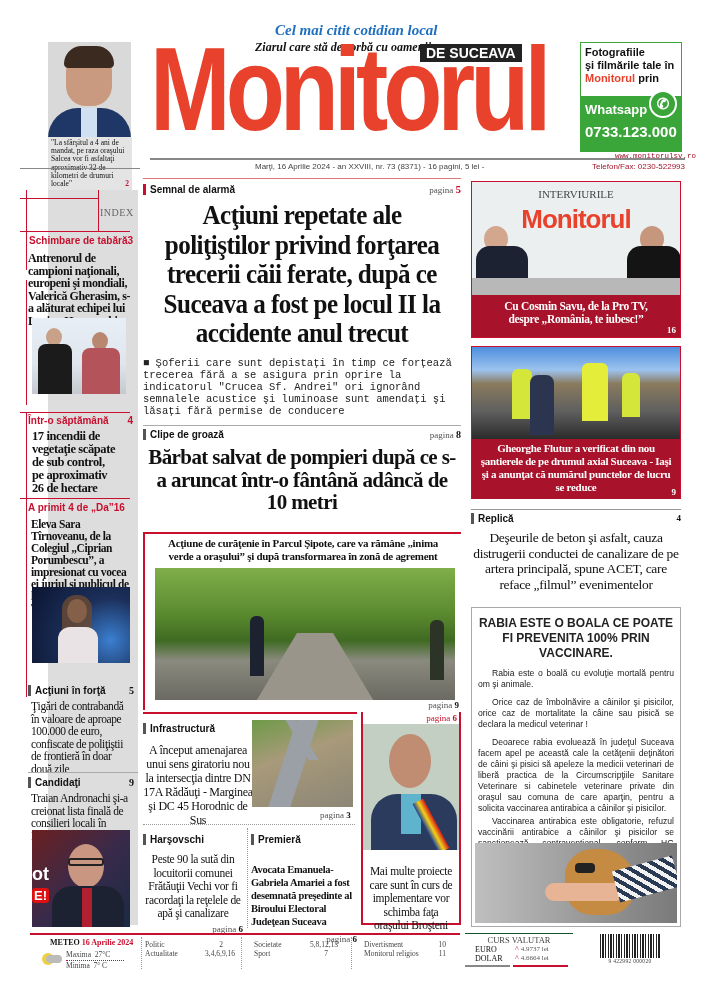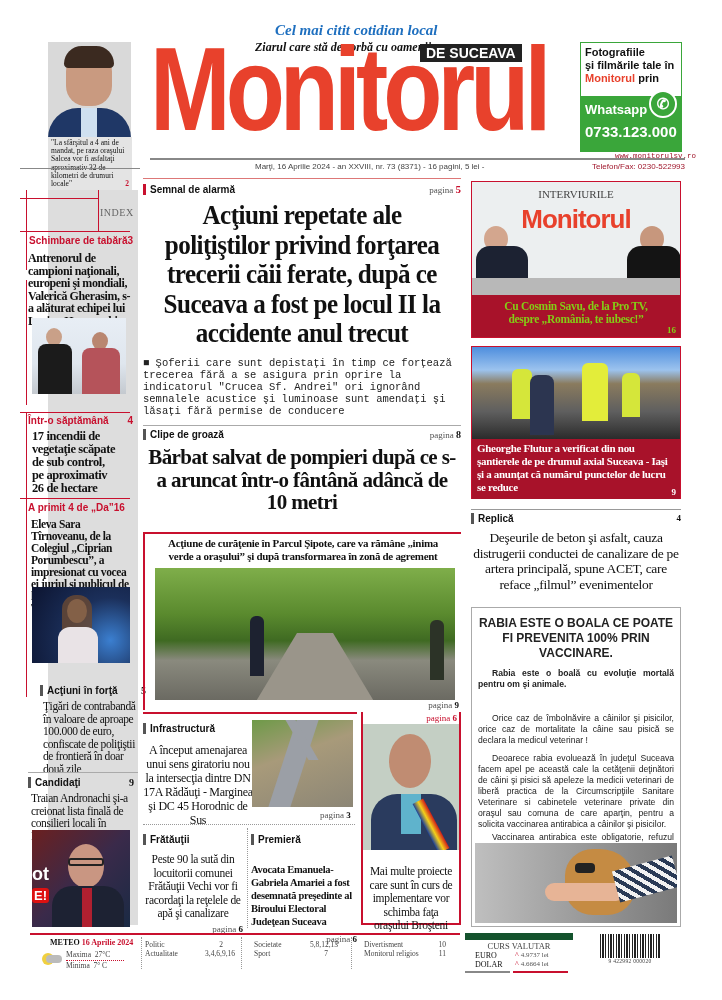--- a/index.html
+++ b/index.html
@@ -108,21 +108,21 @@
       <span>16</span>
     </div>
   <div class="lh" style="margin-top:5px;font-size:11.5px;line-height:12px;padding-left:3px">Eleva Sara Tîrnoveanu, de la Colegiul „Ciprian Porumbescu”, a impresionat cu vocea ei juriul şi publicul de la "Românii au Talent"</div>
 </div>
 <div class="abs photo" style="left:32px;top:587px;width:98px;height:76px;background:radial-gradient(circle at 80% 70%,#3b7fd0 0%,#1b2f5a 45%,#0c1430 100%)">
   <div style="position:absolute;left:35px;top:12px;width:20px;height:24px;border-radius:50%;background:#e1b79c"></div>
   <div style="position:absolute;left:30px;top:8px;width:30px;height:40px;border-radius:14px 14px 4px 4px;background:#6b4a32;z-index:0;opacity:.8"></div>
   <div style="position:absolute;left:26px;top:40px;width:40px;height:40px;border-radius:12px 12px 0 0;background:#e9e3e6"></div>
 </div>
 
-<div class="abs" style="left:40px;top:685px;width:106px">
+<div class="abs" style="left:28px;top:685px;width:106px">
   <div class="kicker" style="display:flex;justify-content:space-between;color:#111">
       <span>Acţiuni în forţă</span>
       <span style="font-family:'Liberation Serif',serif">5</span>
     </div>
   <div class="lh" style="margin-top:4px;font-weight:normal;font-size:11.5px;line-height:12.5px;padding-left:3px">Ţigări de contrabandă în valoare de aproape 100.000 de euro, confiscate de poliţiştii de frontieră în doar două zile</div>
 </div>
 <div class="abs" style="left:28px;top:772px;width:110px;height:1px;background:#aaa"></div>
 <div class="abs" style="left:28px;top:777px;width:106px">
   <div class="kicker" style="display:flex;justify-content:space-between;color:#111">
       <span>Candidaţi</span>
@@ -173,21 +173,21 @@
   <div class="cond" style="text-align:center;font-weight:normal;font-size:12px;line-height:14px;margin-top:7px">A început amenajarea unui sens giratoriu nou la intersecţia dintre DN 17A Rădăuţi - Marginea şi DC 45 Horodnic de Sus</div>
 </div>
 <div class="abs photo" style="left:252px;top:720px;width:101px;height:87px;background:linear-gradient(160deg,#6e9a48 0%,#a89a7a 40%,#8c8676 100%)">
   <div style="position:absolute;left:30px;top:0;width:22px;height:90px;background:#9b9fa6;transform:skewX(-18deg)"></div>
   <div style="position:absolute;left:45px;top:0;width:10px;height:40px;background:#9b9fa6;transform:skewX(30deg)"></div>
 </div>
 <div class="abs pg" style="left:320px;top:810px"><span>pagina</span> <b style="color:#111">3</b></div>
 <div class="abs" style="left:143px;top:824px;width:212px;border-top:1px dotted #999"></div>
 
 <div class="abs" style="left:143px;top:829px;width:100px">
-  <span class="kicker">Frătăuţii</span>
+  <span class="kicker">Harşovschi</span>
   <div class="cond" style="text-align:center;font-weight:normal;font-size:11.5px;line-height:13.5px;margin-top:6px">Peste 90 la sută din locuitorii comunei Frătăuţii Vechi vor fi racordaţi la reţelele de apă şi canalizare</div>
   <div class="pg" style="text-align:right;margin-top:3px"><span>pagina</span> <b style="color:#111">6</b></div>
 </div>
 <div class="abs" style="left:247px;top:828px;height:100px;border-left:1px dotted #999"></div>
 <div class="abs" style="left:251px;top:829px;width:106px">
   <span class="kicker">Premieră</span>
   <div class="cond" style="text-align:left;font-weight:bold;font-size:10.5px;line-height:13px;margin-top:16px">Avocata Emanuela-Gabriela Amariei a fost desemnată preşedinte al Biroului Electoral Judeţean Suceava</div>
   <div class="pg" style="text-align:right;margin-top:6px"><span>pagina</span> <b style="color:#111">6</b></div>
 </div>
 
@@ -205,51 +205,51 @@
 <div class="abs" style="left:471px;top:181px;width:210px;height:157px;border:1px solid #c8102e">
   <div class="photo" style="position:relative;width:208px;height:113px;background:#eceff0">
     <div style="position:absolute;left:0;width:100%;top:6px;text-align:center;font-family:Liberation Serif, serif;font-size:11px;color:#444">INTERVIURILE</div>
     <div style="position:absolute;left:0;width:100%;top:22px;text-align:center;font-family:'Liberation Sans',sans-serif;font-weight:bold;font-size:26px;color:#e8412c;letter-spacing:-1px">Monitorul</div>
     <div style="position:absolute;left:12px;top:44px;width:24px;height:26px;border-radius:50%;background:#d3a68e"></div>
     <div style="position:absolute;left:4px;top:64px;width:52px;height:50px;border-radius:14px 14px 0 0;background:#1c2232"></div>
     <div style="position:absolute;left:168px;top:44px;width:24px;height:26px;border-radius:50%;background:#c7977d"></div>
     <div style="position:absolute;left:155px;top:64px;width:54px;height:50px;border-radius:14px 14px 0 0;background:#141414"></div>
     <div style="position:absolute;left:0;top:96px;width:208px;height:17px;background:#b8b8b8"></div>
   </div>
-  <div style="height:42px;background:#a8122a;color:#84cc16;position:relative">
+  <div style="height:42px;background:#a8122a;color:#ffffff;position:relative">
     <div class="cond" style="text-align:center;font-size:11.5px;line-height:13px;padding:5px 20px 0">Cu Cosmin Savu, de la Pro TV, despre „România, te iubesc!”</div>
     <b style="position:absolute;right:4px;bottom:2px;font-size:9px">16</b>
   </div>
 </div>
 
 <div class="abs" style="left:471px;top:346px;width:210px;height:153px;border:1px solid #c8102e">
   <div class="photo" style="position:relative;width:208px;height:92px;background:linear-gradient(180deg,#4e8ede 0%,#9cc3ee 25%,#8a7b5e 40%,#5f5f5f 70%,#2b2b2b 100%)">
     <div style="position:absolute;left:40px;top:22px;width:20px;height:50px;background:#d5e63a;border-radius:6px 6px 0 0"></div>
     <div style="position:absolute;left:110px;top:16px;width:26px;height:58px;background:#e3ed3a;border-radius:6px 6px 0 0"></div>
     <div style="position:absolute;left:150px;top:26px;width:18px;height:44px;background:#d5e63a;border-radius:6px 6px 0 0"></div>
     <div style="position:absolute;left:58px;top:28px;width:24px;height:60px;background:#2c3550;border-radius:8px 8px 0 0"></div>
   </div>
   <div style="height:60px;background:#a8122a;color:#fff;position:relative">
-    <div class="cond" style="font-size:11px;line-height:13px;padding:3px 5px 0">Gheorghe Flutur a verificat din nou şantierele de pe drumul axial Suceava - Iaşi şi a anunţat că numărul punctelor de lucru se reduce</div>
+    <div class="cond" style="text-align:center;font-size:11px;line-height:13px;padding:3px 5px 0">Gheorghe Flutur a verificat din nou şantierele de pe drumul axial Suceava - Iaşi şi a anunţat că numărul punctelor de lucru se reduce</div>
     <b style="position:absolute;right:4px;bottom:2px;font-size:9px">9</b>
   </div>
 </div>
 
 <div class="abs" style="left:471px;top:509px;width:210px;height:1px;background:#999"></div>
 <div class="abs" style="left:471px;top:513px;width:210px">
   <div style="display:flex;justify-content:space-between">
       <span class="kicker">Replică</span>
       <span style="font-size:9px;font-weight:bold">4</span>
     </div>
   <div class="cond" style="text-align:center;font-weight:normal;font-size:13.5px;line-height:15.5px;margin-top:6px">Deşeurile de beton şi asfalt, cauza distrugerii conductei de canalizare de pe artera principală, spune ACET, care reface „filmul” evenimentelor</div>
 </div>
 
 <div class="abs" style="left:471px;top:607px;width:210px;height:320px;border:1px solid #aaa;padding:8px 6px 0;font-family:'Liberation Sans',sans-serif;font-size:8.6px;line-height:11px;color:#222;text-align:justify">
   <div style="text-align:center;font-weight:bold;font-size:12px;line-height:15px;margin-bottom:7px">RABIA ESTE O BOALA CE POATE FI PREVENITA 100% PRIN VACCINARE.</div>
-  <p style="font-weight:bold;text-indent:14px;margin-bottom:23px">Rabia este o boală cu evoluţie mortală pentru om şi animale.</p>
+  <p style="font-weight:normal;text-indent:14px;margin-bottom:7px">Rabia este o boală cu evoluţie mortală pentru om şi animale.</p>
   <p style="text-indent:14px;margin-bottom:7px">Orice caz de îmbolnăvire a câinilor şi pisicilor, orice caz de mortalitate la câine sau pisică se declara la medicul veterinar !</p>
   <p style="text-indent:14px;margin-bottom:2px">Deoarece rabia evoluează în judeţul Suceava facem apel pe această cale la cetăţenii deţinători de câini şi pisici să apeleze la medicii veterinari de liberă practica de la Circumscripţiile Sanitare Veterinare si cabinetele veterinare private din oraşul sau comuna de care aparţin, pentru a solicita vaccinarea antirabica a câinilor şi pisicilor.</p>
   <p style="text-indent:14px">Vaccinarea antirabica este obligatorie, refuzul vaccinării antirabice a câinilor şi pisicilor se sancţionează contravenţional, conform HG 984/2005, cu amenda de 800 de lei.</p>
   <div class="photo" style="position:absolute;left:3px;bottom:3px;width:202px;height:80px;background:linear-gradient(90deg,#bfbfbf 0%,#9c9c9c 50%,#7a7a7a 100%)">
     <div style="position:absolute;left:90px;top:6px;width:70px;height:66px;border-radius:40% 50% 40% 40%;background:#c58b43"></div>
     <div style="position:absolute;left:100px;top:20px;width:20px;height:10px;background:#222;border-radius:4px"></div>
     <div style="position:absolute;left:70px;top:40px;width:80px;height:18px;background:#e7b496;border-radius:10px"></div>
     <div style="position:absolute;left:140px;top:20px;width:62px;height:32px;background:repeating-linear-gradient(45deg,#2a3a55 0 4px,#f1f1f1 4px 8px);transform:rotate(-15deg)"></div>
   </div>
 </div>
@@ -293,21 +293,21 @@
   <div style="display:flex;justify-content:space-between">
       <span>Divertisment</span>
       <span>10</span>
     </div>
   <div style="display:flex;justify-content:space-between">
       <span>Monitorul religios</span>
       <span>11</span>
     </div>
 </div>
 
-<div class="abs" style="left:465px;top:933px;width:108px;border-top:7px solid #14532d;font-size:8px;line-height:9px">
+<div class="abs" style="left:465px;top:933px;width:108px;border-top:1px solid #14532d;font-size:8px;line-height:9px">
   <div style="text-align:center;color:#444;font-size:8.5px;margin-top:2px">CURS VALUTAR</div>
   <div style="display:flex;padding-left:10px">
       <span style="width:40px;font-variant:small-caps">EURO</span>
       <span class="red">^&nbsp;</span>
       <span style="font-size:7px;color:#555">4.9737 lei</span>
     </div>
   <div style="display:flex;padding-left:10px">
       <span style="width:40px;font-variant:small-caps">DOLAR</span>
       <span class="red">^&nbsp;</span>
       <span style="font-size:7px;color:#555">4.6664 lei</span>

